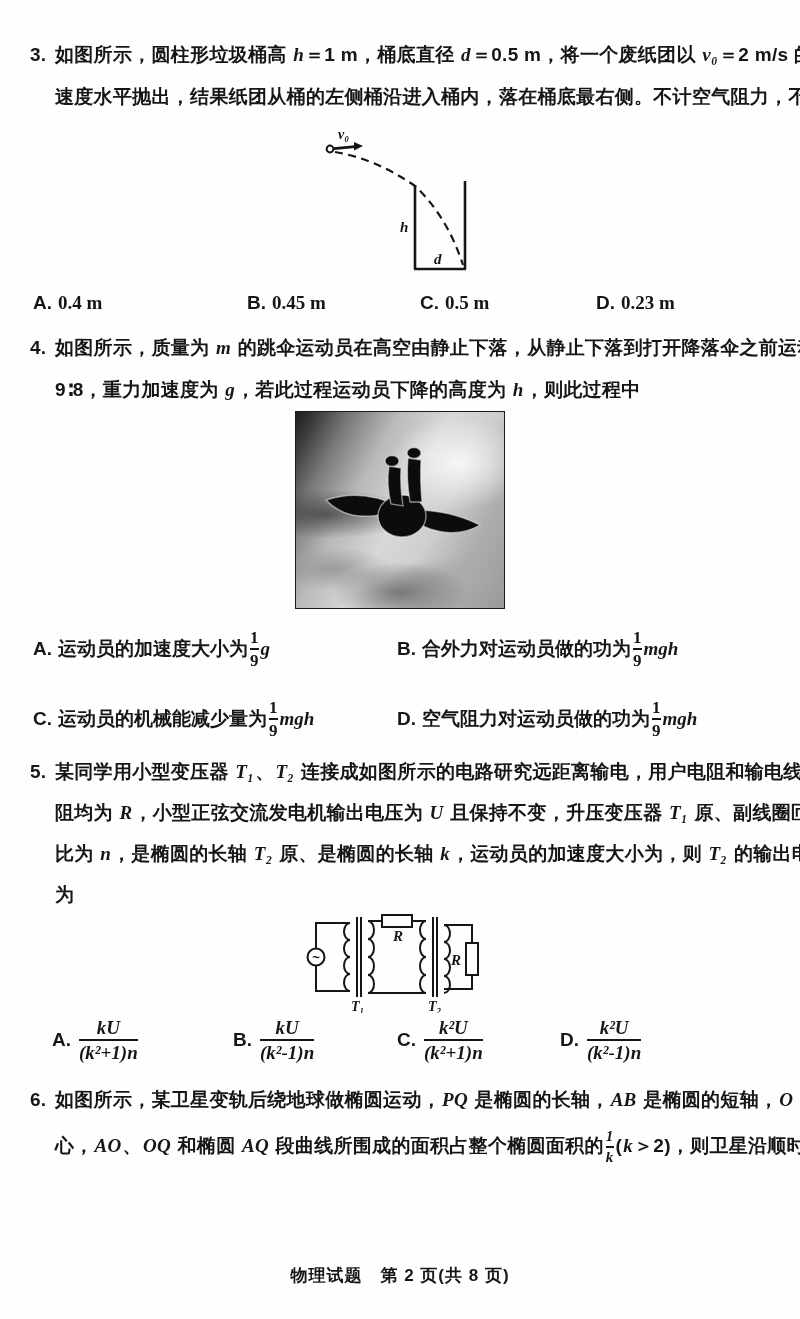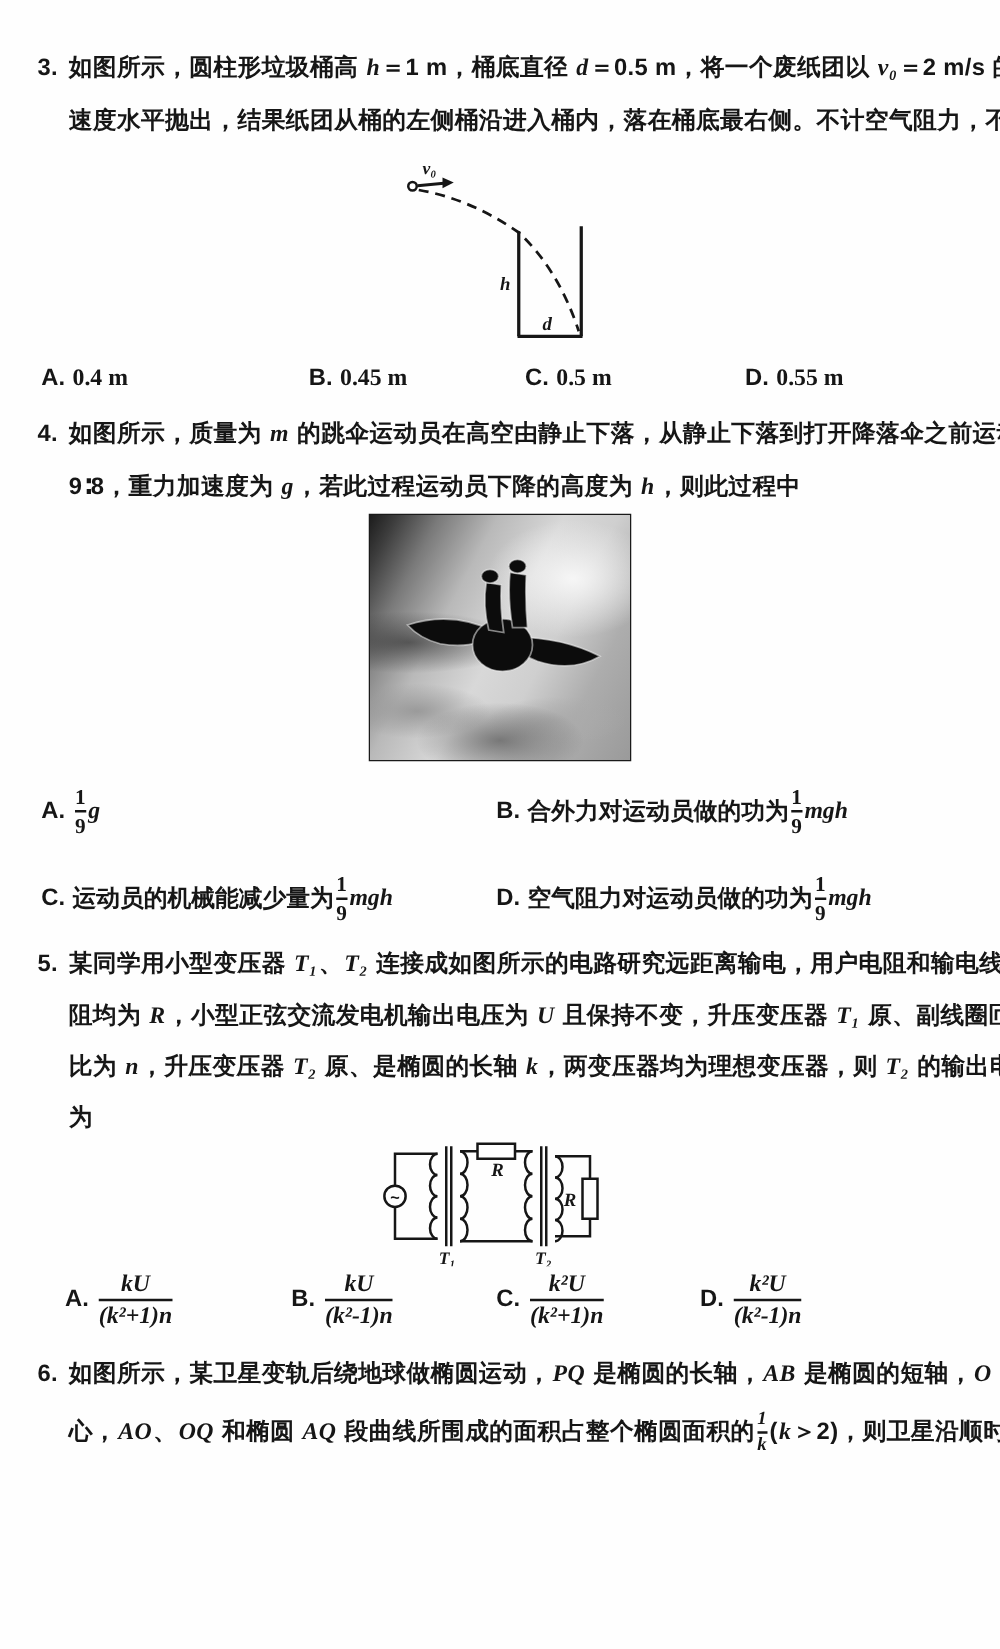--- a/index.html
+++ b/index.html
@@ -117,21 +117,21 @@
     <span class="opt">
         <span class="olabel">B.</span>
         <span class="oval">0.45 m</span>
       </span>
     <span class="opt">
         <span class="olabel">C.</span>
         <span class="oval">0.5 m</span>
       </span>
     <span class="opt">
         <span class="olabel">D.</span>
-        <span class="oval">0.55 m</span>
+        <span class="oval">0.23 m</span>
       </span>
   </div>
 
   <div class="q4-block">
     <div class="qline">
       <span class="qnum">4.</span><span><span>如图所示，质量为 </span><span class="mvar">m</span><span> 的跳伞运动员在高空由静止下落，从静止下落到打开降落伞之前运动</span></span>
     </div>
     <div class="qline cont"><span>9∶8，重力加速度为 </span><span class="mvar">g</span><span>，若此过程运动员下降的高度为 </span><span class="mvar">h</span><span>，则此过程中</span></div>
   </div>
 
@@ -145,20 +145,21 @@
         <path d="M112 46 Q110 66 114 90 L126 90 Q124 68 125 48 Z"></path>
         <ellipse cx="96" cy="49" rx="7" ry="5.5"></ellipse>
         <ellipse cx="118" cy="41" rx="7" ry="5.5"></ellipse>
       </g>
     </svg>
   </div>
 
   <div class="optrow row-q4 q4-opts1">
     <span class="opt">
       <span class="olabel">A.</span>
+        <span>运动员的加速度大小为</span>
       <span class="frac">
           <span>1</span>
           <span class="bar"></span>
           <span>9</span>
         </span>
       <span class="post">g</span>
     </span>
     <span class="opt">
       <span class="olabel">B.</span>
         <span>合外力对运动员做的功为</span>
@@ -191,21 +192,21 @@
         </span>
       <span class="post">mgh</span>
     </span>
   </div>
 
   <div class="q5-block">
     <div class="qline">
       <span class="qnum">5.</span><span><span>某同学用小型变压器 </span><span class="mvar">T₁</span><span>、</span><span class="mvar">T₂</span><span> 连接成如图所示的电路研究远距离输电，用户电阻和输电线电</span></span>
     </div>
     <div class="qline cont"><span>阻均为 </span><span class="mvar">R</span><span>，小型正弦交流发电机输出电压为 </span><span class="mvar">U</span><span> 且保持不变，升压变压器 </span><span class="mvar">T₁</span><span> 原、副线圈匝数</span></div>
-    <div class="qline cont"><span>比为 </span><span class="mvar">n</span><span>，升压变压器 </span><span class="mvar">T₂</span><span> 原、是椭圆的长轴 </span><span class="mvar">k</span><span>，两变压器均为理想变压器，则 </span><span class="mvar">T₂</span><span> 的输出电压</span></div>
+    <div class="qline cont"><span>比为 </span><span class="mvar">n</span><span>，是椭圆的长轴 </span><span class="mvar">T₂</span><span> 原、是椭圆的长轴 </span><span class="mvar">k</span><span>，运动员的加速度大小为，则 </span><span class="mvar">T₂</span><span> 的输出电压</span></div>
     <div class="qline cont"><span>为</span></div>
   </div>
 
   <div class="fig fig-q5">
     <svg width="204" height="108" viewBox="0 0 204 108">
       <g stroke="#161616" stroke-width="2" fill="none">
 
         <polyline points="52,18 18,18 18,44"></polyline>
         <circle cx="18" cy="52" r="8.5"></circle>
         <polyline points="18,60.5 18,86 52,86"></polyline>
@@ -280,14 +281,15 @@
     <div class="qline">
       <span class="qnum">6.</span><span><span>如图所示，某卫星变轨后绕地球做椭圆运动，</span><span class="mvar">PQ</span><span> 是椭圆的长轴，</span><span class="mvar">AB</span><span> 是椭圆的短轴，</span><span class="mvar">O</span><span> 为地</span></span>
     </div>
     <div class="qline cont q6-line2"><span>心，</span><span class="mvar">AO</span><span>、</span><span class="mvar">OQ</span><span> 和椭圆 </span><span class="mvar">AQ</span><span> 段曲线所围成的面积占整个椭圆面积的</span><span class="frac italic inline">
           <span>1</span>
           <span class="bar"></span>
           <span>k</span>
         </span><span>(</span><span class="mvar">k</span><span>＞2)，则卫星沿顺时针</span></div>
   </div>
 
+  <div class="footer">物理试题　第 2 页(共 8 页)</div>
 
 </div>
 
 </body></html>

